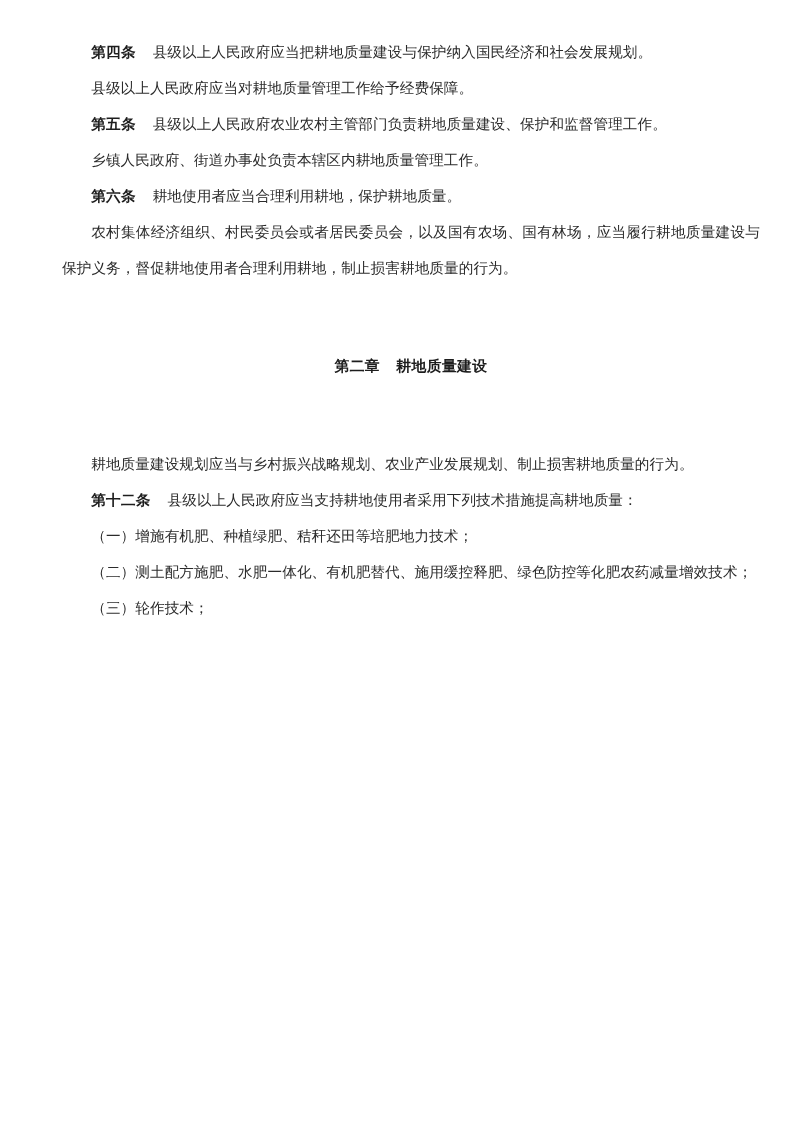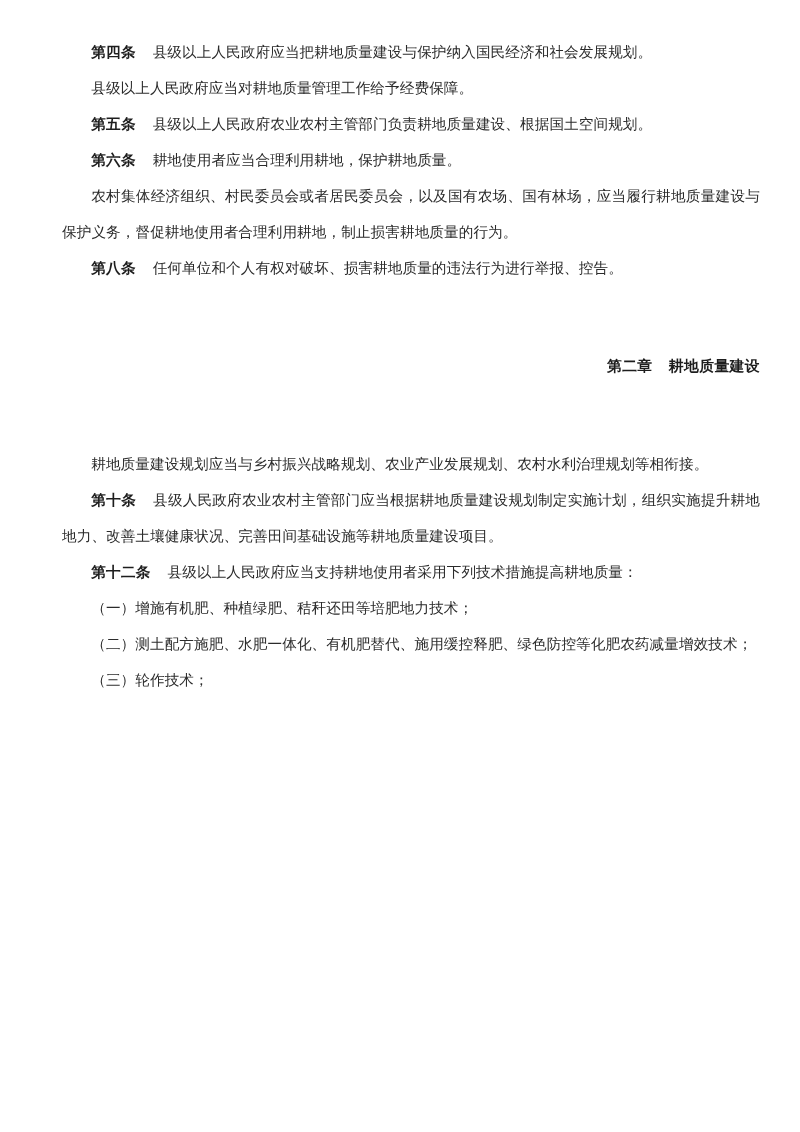--- a/index.html
+++ b/index.html
@@ -59,21 +59,21 @@
   }
   .art-gap {
     display: inline-block;
     width: 1.15em;
   }
 
   
   .chapter {
     font-size: 14.8px;
     font-weight: bold;
-    text-align: right;
+    text-align: center;
     text-indent: 0;
     line-height: 36px;
     color: #1d1d1d;
     letter-spacing: 0.4px;
     margin: 0;
   }
   .chapter-gap-top { height: 62px; }
   .chapter-gap-bottom { height: 62px; }
 
   .ch-sep {
@@ -84,28 +84,27 @@
   
   .item { text-indent: 2em; }
 </style>
 </head>
 <body>
 
 <div class="page">
   <div class="doc-body" id="doc-body">
       <p class="para"><span class="art-label">第四条</span><span class="art-gap"></span><span>县级以上人民政府应当把耕地质量建设与保护纳入国民经济和社会发展规划。</span></p>
       <p class="para"><span>县级以上人民政府应当对耕地质量管理工作给予经费保障。</span></p>
-      <p class="para"><span class="art-label">第五条</span><span class="art-gap"></span><span>县级以上人民政府农业农村主管部门负责耕地质量建设、根据国土空间规划。</span></p>
+      <p class="para"><span class="art-label">第五条</span><span class="art-gap"></span><span>县级以上人民政府农业农村主管部门负责耕地质量建设、保护和监督管理工作。</span></p>
+      <p class="para"><span>乡镇人民政府、街道办事处负责本辖区内耕地质量管理工作。</span></p>
       <p class="para"><span class="art-label">第六条</span><span class="art-gap"></span><span>耕地使用者应当合理利用耕地，保护耕地质量。</span></p>
       <p class="para"><span>农村集体经济组织、村民委员会或者居民委员会，以及国有农场、国有林场，应当履行耕地质量建设与保护义务，督促耕地使用者合理利用耕地，制止损害耕地质量的行为。</span></p>
-      <p class="para"><span class="art-label">第八条</span><span class="art-gap"></span><span>任何单位和个人有权对破坏、损害耕地质量的违法行为进行举报、控告。</span></p>
       <div class="chapter-gap-top"></div>
       <div class="chapter"><span>第二章</span><span class="ch-sep"></span><span>耕地质量建设</span></div>
       <div class="chapter-gap-bottom"></div>
-      <p class="para"><span>耕地质量建设规划应当与乡村振兴战略规划、农业产业发展规划、农村水利治理规划等相衔接。</span></p>
-      <p class="para"><span class="art-label">第十条</span><span class="art-gap"></span><span>县级人民政府农业农村主管部门应当根据耕地质量建设规划制定实施计划，组织实施提升耕地地力、改善土壤健康状况、完善田间基础设施等耕地质量建设项目。</span></p>
+      <p class="para"><span>耕地质量建设规划应当与乡村振兴战略规划、农业产业发展规划、制止损害耕地质量的行为。</span></p>
       <p class="para"><span class="art-label">第十二条</span><span class="art-gap"></span><span>县级以上人民政府应当支持耕地使用者采用下列技术措施提高耕地质量：</span></p>
       <p class="para item"><span>（一）增施有机肥、种植绿肥、秸秆还田等培肥地力技术；</span></p>
       <p class="para item"><span>（二）测土配方施肥、水肥一体化、有机肥替代、施用缓控释肥、绿色防控等化肥农药减量增效技术；</span></p>
       <p class="para item"><span>（三）轮作技术；</span></p>
       <p class="para item"></p>
     </div>
 </div>
 
 </body></html>

